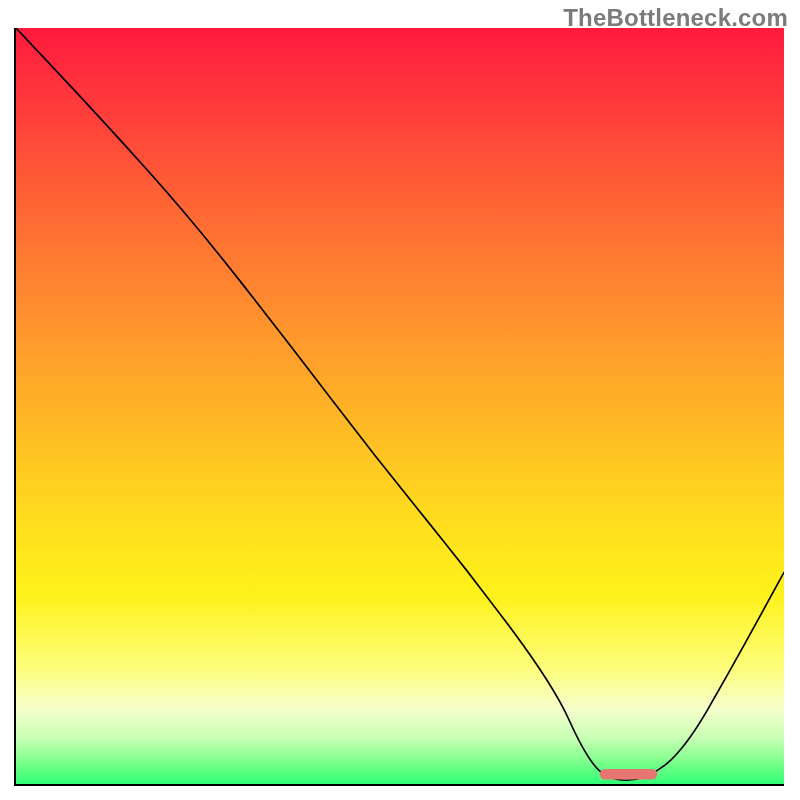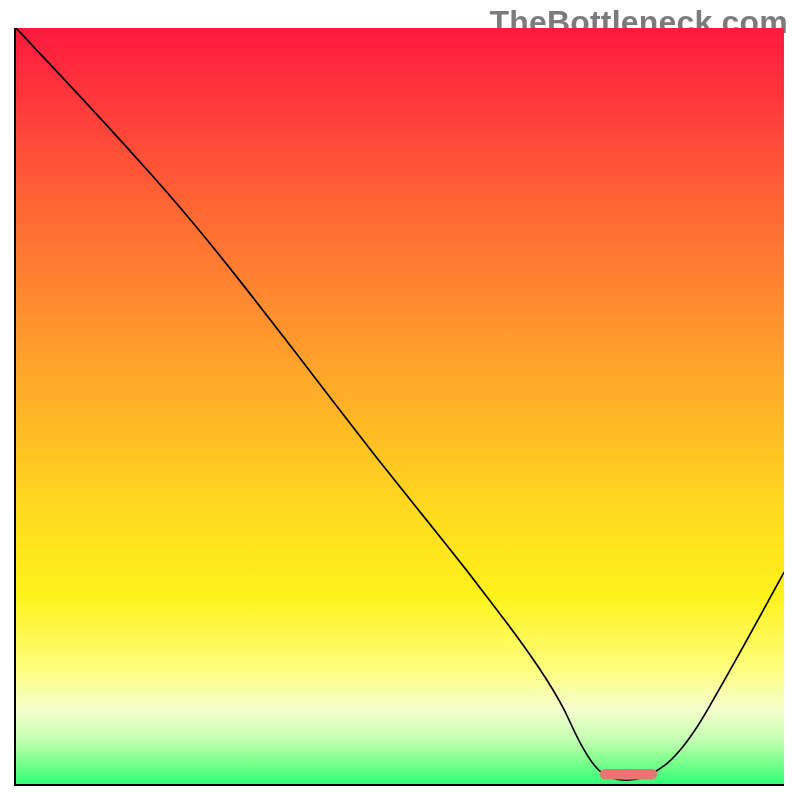--- a/index.html
+++ b/index.html
@@ -13,21 +13,21 @@
   .container {
     position: relative;
     width: 800px;
     height: 800px;
   }
   .watermark {
     position: absolute;
     top: 4px;
     right: 12px;
     font-family: Arial, Helvetica, sans-serif;
-    font-size: 32px;
+    font-size: 24px;
     font-weight: 700;
     color: #7b7b7b;
     letter-spacing: 0.2px;
   }
   .plot-frame {
     position: absolute;
     left: 14px;
     top: 28px;
     width: 770px;
     height: 758px;

